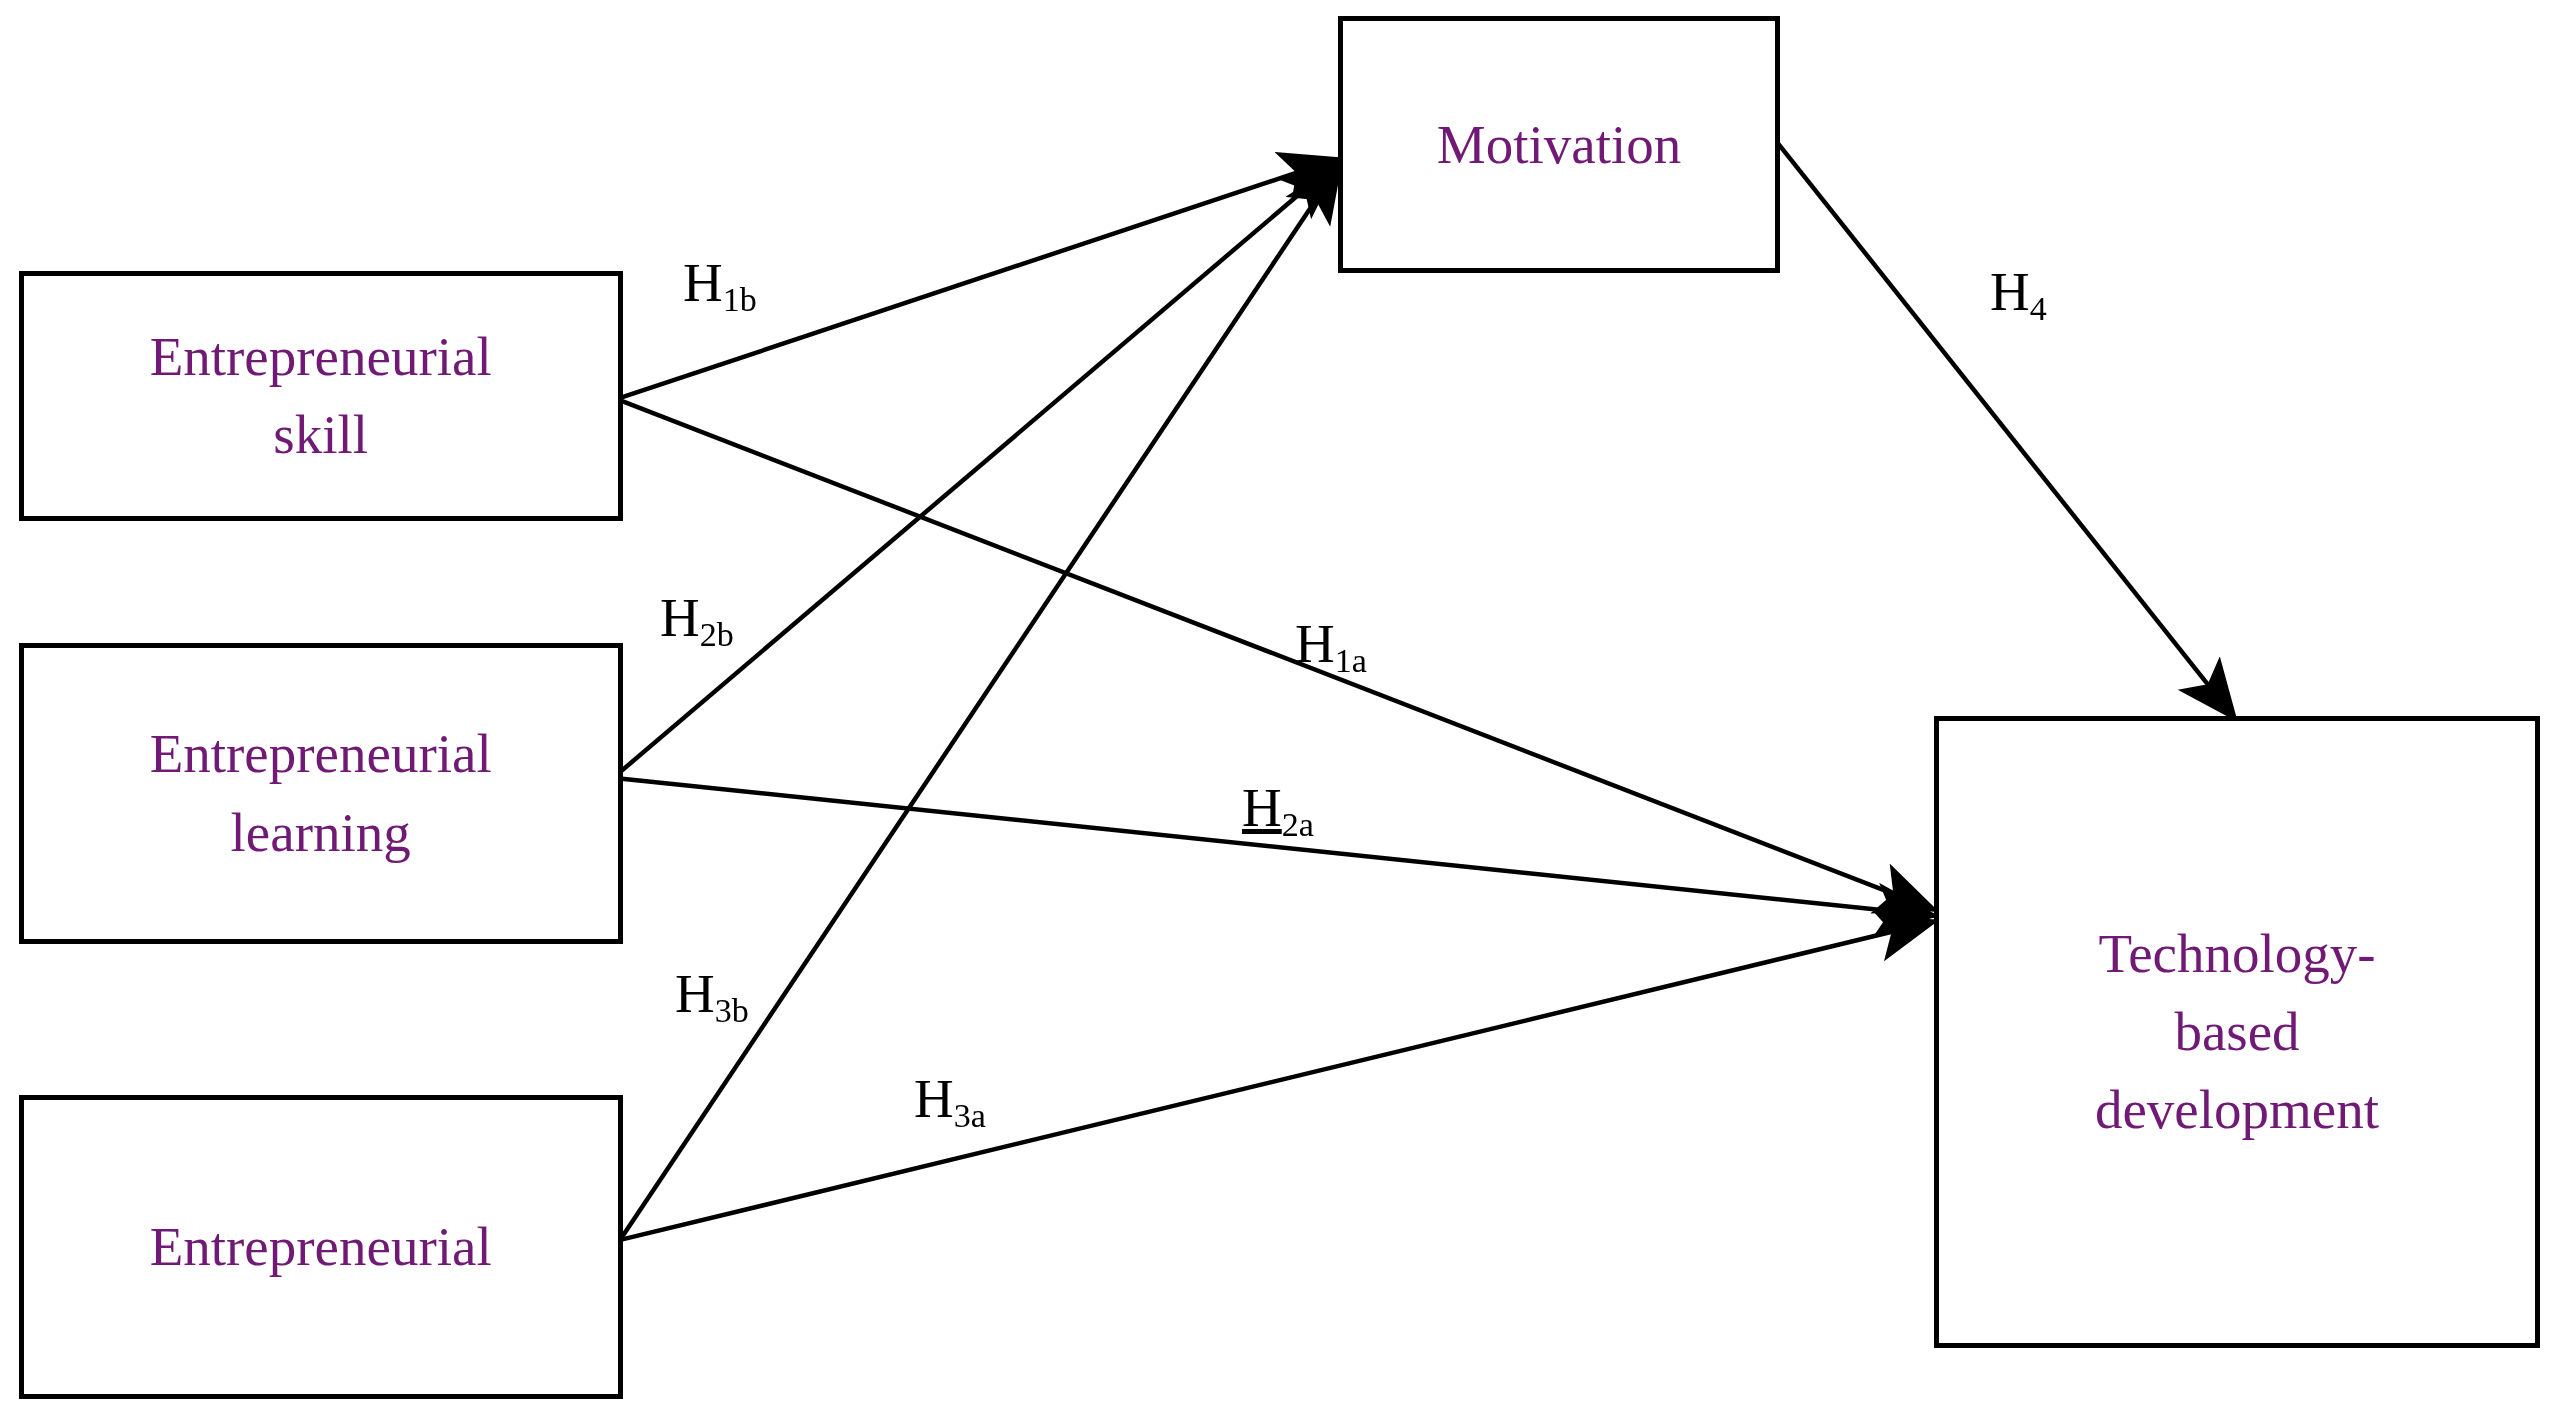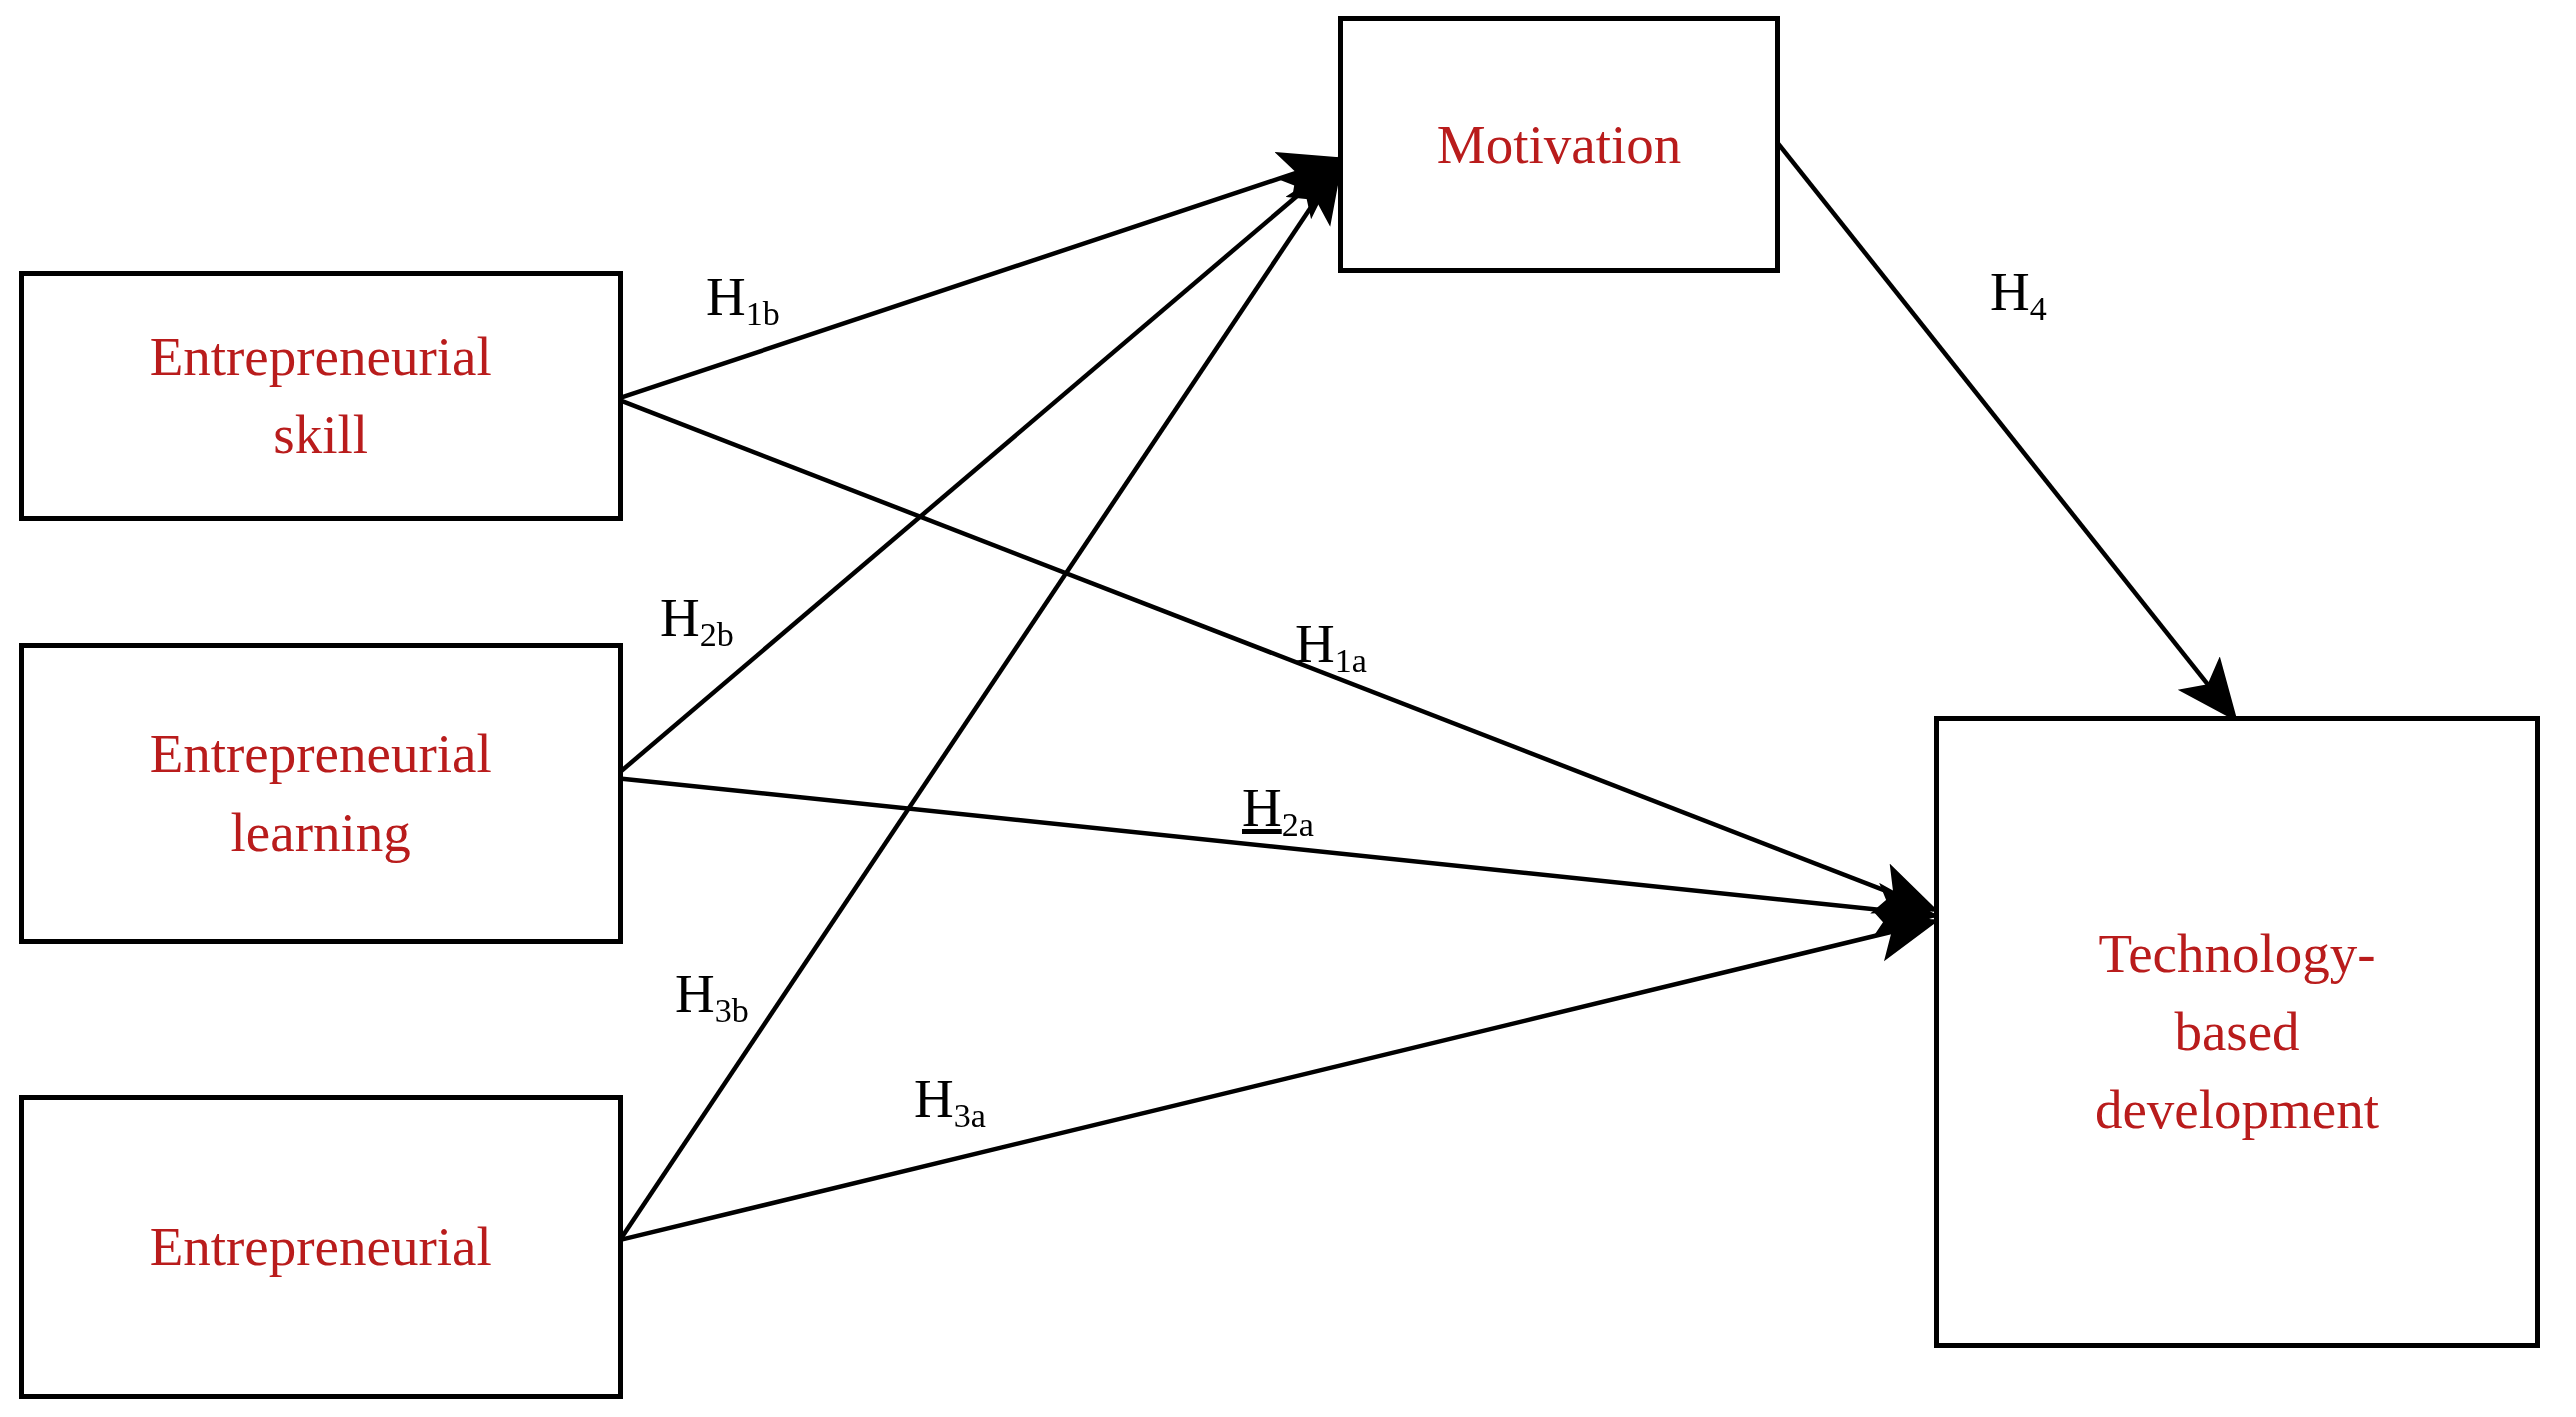--- a/index.html
+++ b/index.html
@@ -27,21 +27,21 @@
   .node {
     position: absolute;
     box-sizing: border-box;
     background: #ffffff;
     border: 5.2px solid #000000;
     display: flex;
     flex-direction: column;
     align-items: center;
     justify-content: center;
     text-align: center;
-    color: #b91c1c;
+    color: #701a75;
     font-size: 55px;
     line-height: 1.42;
     z-index: 3;
   }
   .node-line {
     display: block;
     white-space: nowrap;
   }
   .edge-label {
     position: absolute;
@@ -104,21 +104,21 @@
   <div class="node" style="left:1338px; top:16.4px; width:442px; height:257px;">
     <span class="node-line">Motivation</span>
   </div>
 
   <div class="node" style="left:1934px; top:716px; width:606px; height:632px;">
     <span class="node-line">Technology-</span>
     <span class="node-line">based</span>
     <span class="node-line">development</span>
   </div>
 
-  <div class="edge-label" style="left:683px; top:269px;margin-left:23px;">
+  <div class="edge-label" style="left:683px; top:255px;">
     <span>H</span><sub>1b</sub>
   </div>
 
   <div class="edge-label" style="left:660px; top:590px;">
     <span>H</span><sub>2b</sub>
   </div>
 
   <div class="edge-label" style="left:675px; top:966px;">
     <span>H</span><sub>3b</sub>
   </div>

